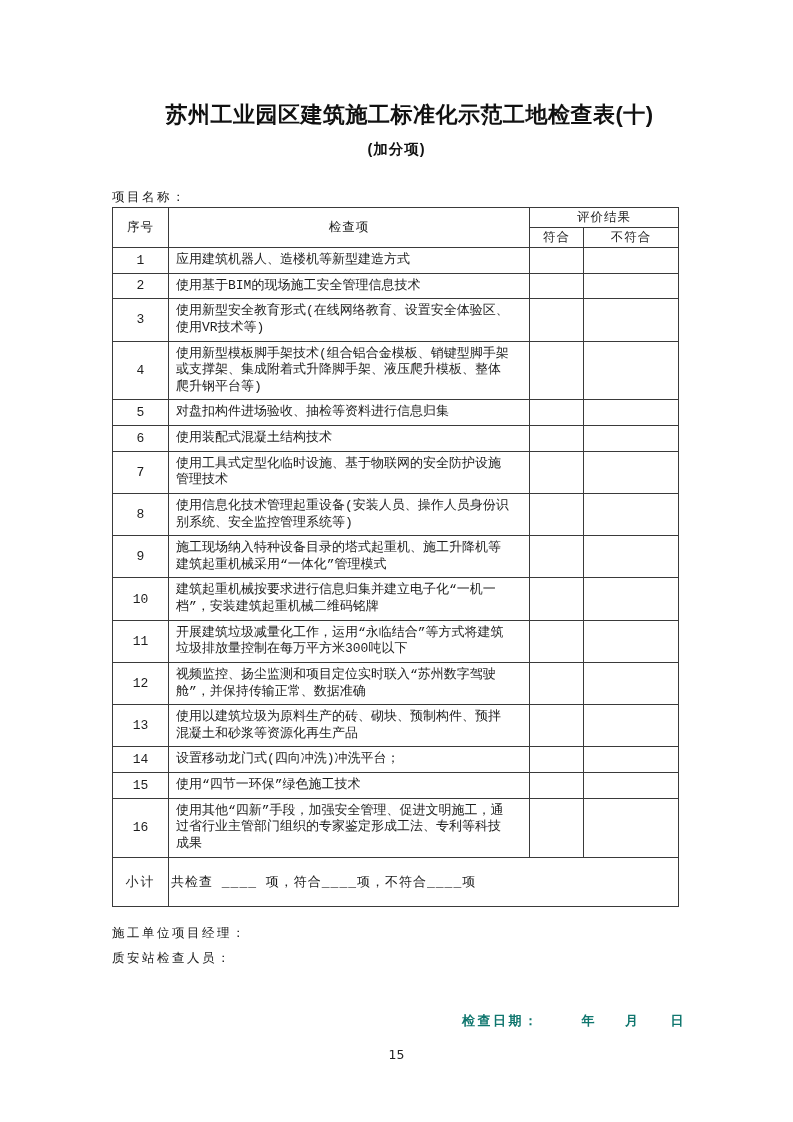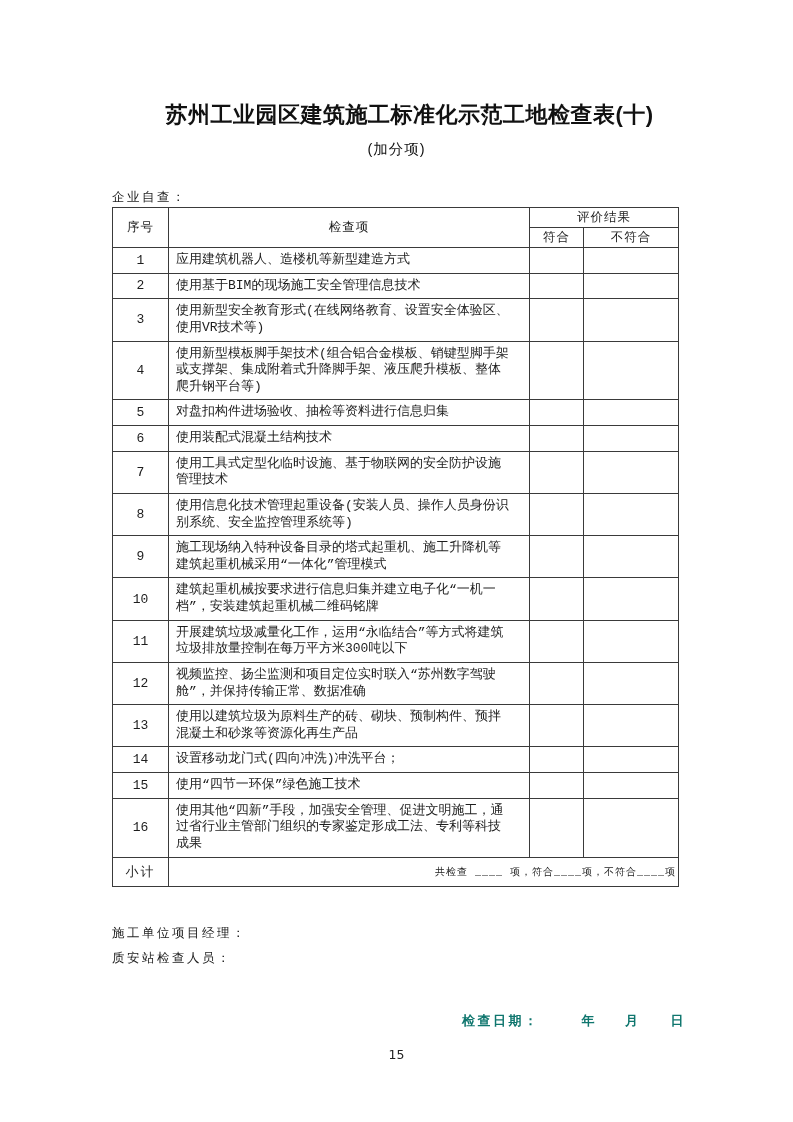--- a/index.html
+++ b/index.html
@@ -8,37 +8,37 @@
     font-family:"Liberation Serif","DejaVu Serif",serif;color:#1d1d1d;
   }
   .sheet{position:absolute;inset:0;}
   .doc-title{
     position:absolute;top:100px;left:0;width:793px;text-align:center;
     font-family:"Liberation Sans","DejaVu Sans",sans-serif;font-weight:700;
     font-size:22px;letter-spacing:0.5px;color:#111;margin-left:13px;
   }
   .doc-subtitle{
     position:absolute;top:140px;left:0;width:793px;text-align:center;
-    font-family:"Liberation Sans","DejaVu Sans",sans-serif;font-weight:400;
+    font-family:"Liberation Sans","DejaVu Sans",sans-serif;font-weight:700;
     font-size:14.5px;letter-spacing:1px;color:#111;
   }
   .check-line{position:absolute;top:162px;left:112px;font-size:12.5px;letter-spacing:3px;white-space:nowrap;}
   .check-line .cb{letter-spacing:0;font-size:13px;}
   .project-line{position:absolute;top:189px;left:112px;font-size:12.5px;letter-spacing:2.5px;}
 
   .check-table{
     position:absolute;top:207px;left:112px;width:566px;
     border-collapse:collapse;table-layout:fixed;font-family:Liberation Mono, monospace;
   }
   .check-table th,.check-table td{border:1.5px solid #3a3a3a;font-weight:normal;}
   .check-table thead th{font-size:12.5px;padding:1px 2px;height:16px;letter-spacing:1px;}
   .check-table tbody .c-no{text-align:center;font-size:13px;padding:2px;}
   .check-table tbody .c-item{font-size:13px;line-height:1.28;padding:4px 20px 4px 7px;}
   .check-table .subtotal-label{text-align:center;font-size:13px;letter-spacing:2px;padding:5px 10px;}
-  .check-table .subtotal-text{text-align:right;font-size:10px;letter-spacing:1px;padding:5px 2px;}
+  .check-table .subtotal-text{text-align:left;font-size:13px;letter-spacing:1px;padding:15px 2px;}
 
   .sig{position:absolute;left:112px;font-size:12.5px;letter-spacing:2.5px;}
   .sig-row1{top:900px;width:566px;}
   .sig-right{position:absolute;left:328px;top:0;letter-spacing:2.5px;}
   .sig-row2{top:925px;}
   .sig-row3{top:950px;}
   .date-line{
     position:absolute;top:1012px;left:462px;white-space:nowrap;
     font-family:Liberation Sans, sans-serif;font-weight:700;
     font-size:13px;letter-spacing:2.5px;color:#0f766e;
@@ -54,21 +54,21 @@
 </head>
 <body>
 
 <div class="sheet">
 
   <div class="doc-title">苏州工业园区建筑施工标准化示范工地检查表(十)</div>
   <div class="doc-subtitle">(加分项)</div>
 
 
   <div class="project-line">
-    <span>企业自查：</span>
+    <span>项目名称：</span>
   </div>
 
   <table class="check-table">
     <colgroup>
       <col style="width:56px">
       <col style="width:361px">
       <col style="width:54px">
       <col style="width:95px">
     </colgroup>
     <thead>

